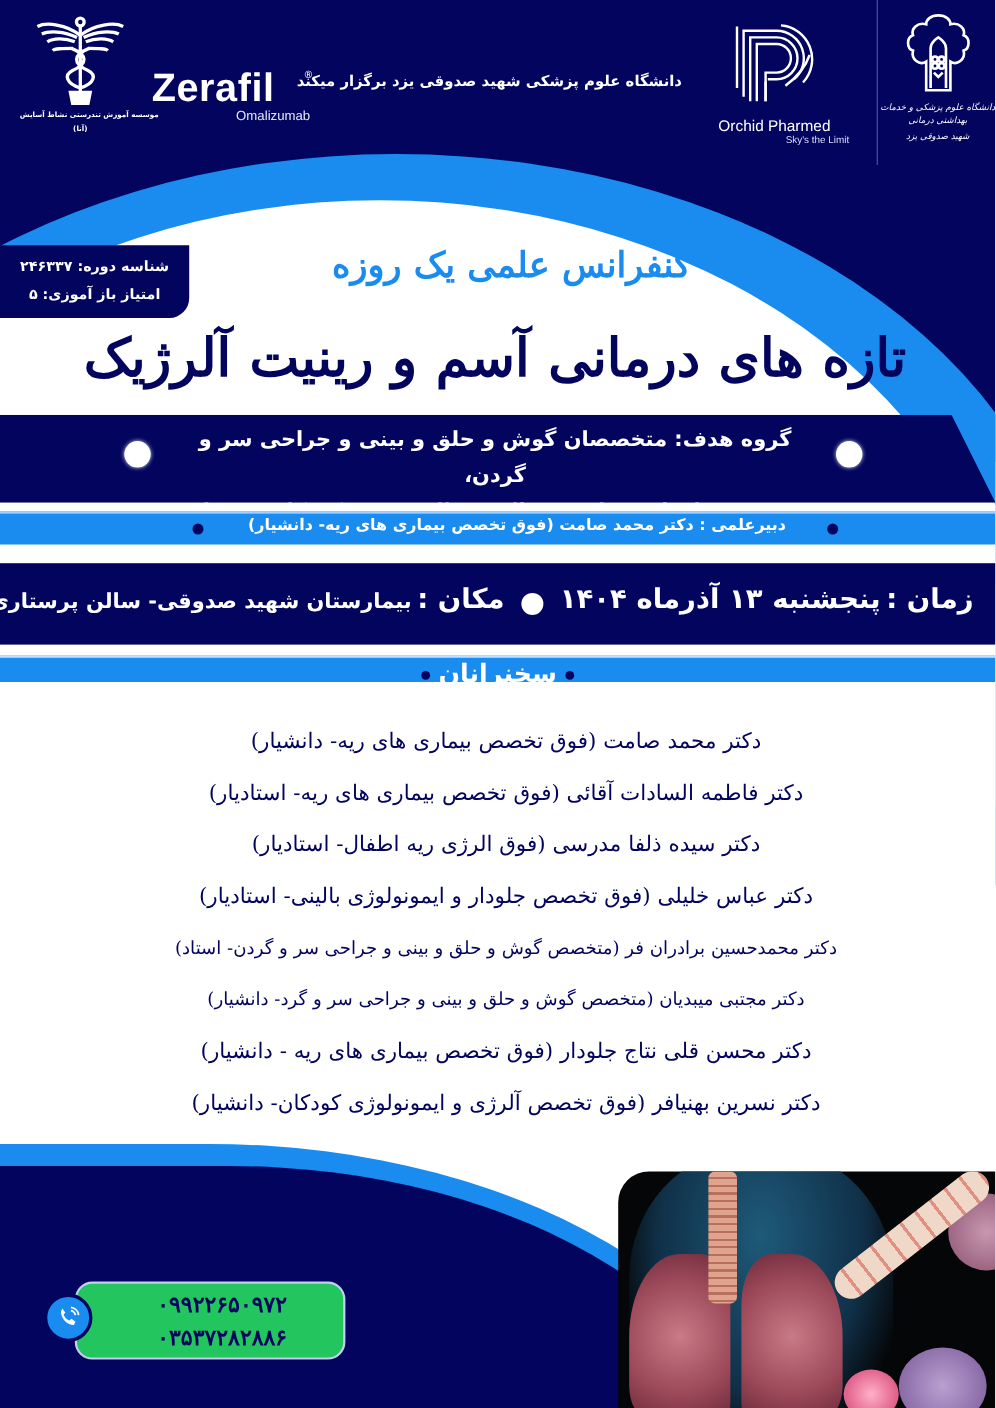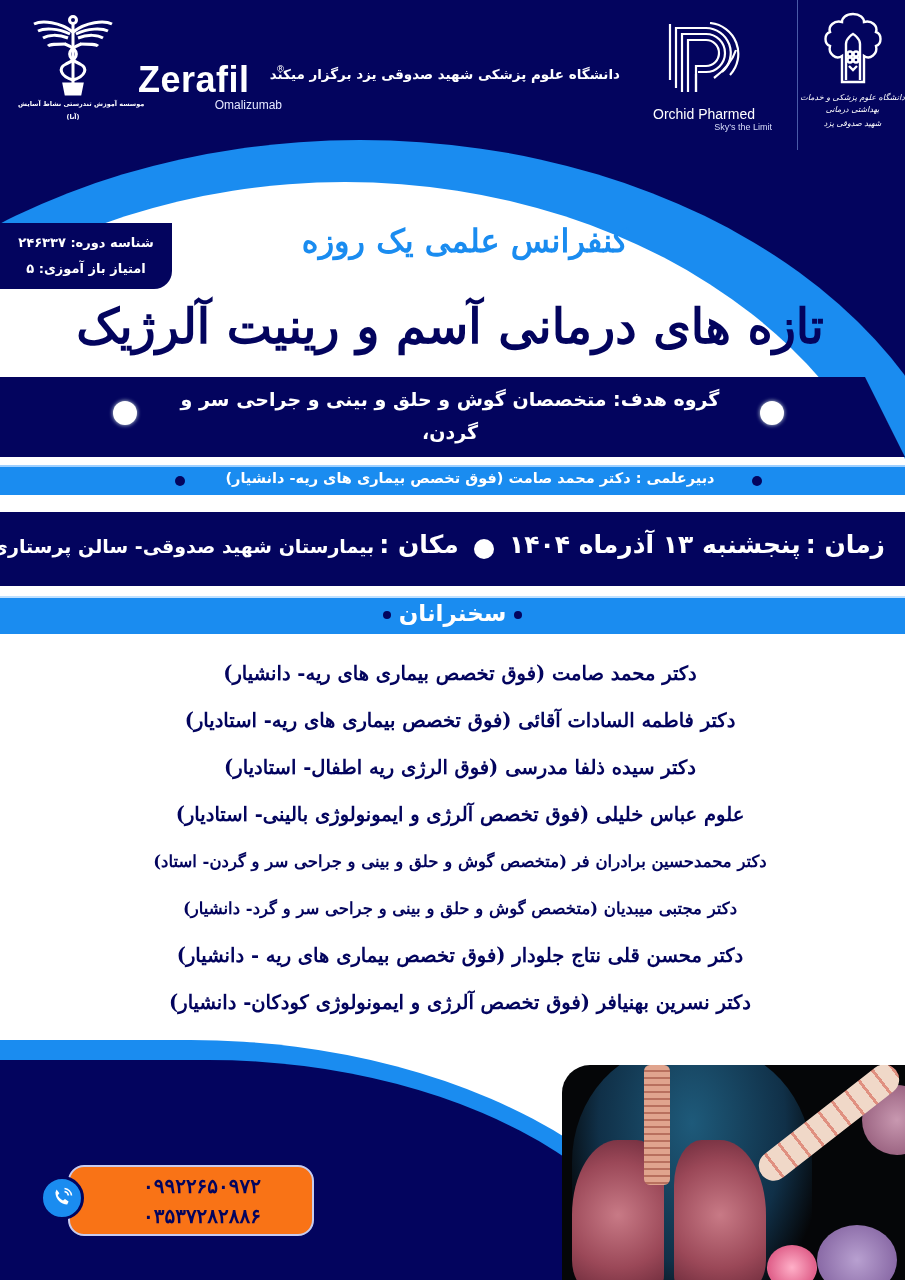--- a/index.html
+++ b/index.html
@@ -58,42 +58,42 @@
   .dot-navy { position: absolute; width: 10px; height: 10px; border-radius: 50%; background: #03045e; }
 
   
   .time-band { position: absolute; left: 0; top: 512px; width: 905px; height: 74px; background: #03045e; }
   .time-band .row { position: absolute; left: 20px; top: 18px; width: 865px; direction: rtl; text-align: center; color: #fff; white-space: nowrap; }
   .time-band .big { font-size: 25px; font-weight: bold; }
   .time-band .small { font-size: 19px; font-weight: bold; }
   .time-band .dotw { display: inline-block; width: 20px; height: 20px; border-radius: 50%; background: #fff; vertical-align: middle; margin: 0 10px; }
 
   
-  .speakers-band { position: absolute; left: 0; top: 596px; width: 905px; height: 38px; background: #1a8cf0; border-top: 2px solid #bfe0ff; }
+  .speakers-band { position: absolute; left: 0; top: 596px; width: 905px; height: 24px; background: #1a8cf0; border-top: 2px solid #bfe0ff; }
   .speakers-band .text { position: absolute; left: 0; top: 2px; width: 905px; text-align: center; direction: rtl; color: #ffffff; font-weight: bold; font-size: 23px; letter-spacing: 4px; }
   .speakers-band .dot-navy { position: relative; display: inline-block; vertical-align: middle; margin: 0 8px; width: 8px; height: 8px; }
 
   
   .speakers { position: absolute; left: 120px; top: 654px; width: 680px; direction: rtl; }
-  .speaker { height: 47px; text-align: center; color: #03045e; font-weight: bold; font-size: 19.5px; white-space: nowrap; font-family: "DejaVu Serif", serif; line-height: 40px; }
+  .speaker { height: 47px; text-align: center; color: #03045e; font-weight: normal; font-size: 19.5px; white-space: nowrap; font-family: "DejaVu Serif", serif; line-height: 40px; }
   .speaker.narrow { font-size: 16.5px; letter-spacing: -0.3px; }
 
   
   .lungs { position: absolute; left: 562px; top: 1065px; width: 343px; height: 215px; border-radius: 28px 0 0 0; overflow: hidden; background: #050608; }
   .lungs .body-glow { position: absolute; left: 10px; top: -20px; width: 240px; height: 260px; border-radius: 45% 45% 0 0; background: radial-gradient(ellipse at 50% 30%, #1e5a7a 0%, #103048 55%, #050608 80%); }
   .lungs .trachea { position: absolute; left: 82px; top: 0; width: 26px; height: 120px; background: repeating-linear-gradient(180deg, #e0a48e 0 5px, #b8705e 5px 7px); border-radius: 6px; }
   .lungs .lobe-l { position: absolute; left: 10px; top: 75px; width: 92px; height: 150px; border-radius: 50% 30% 10% 20%; background: radial-gradient(circle at 50% 50%, #c87a86 0%, #9b4858 60%, #6b2a3a 100%); }
   .lungs .lobe-r { position: absolute; left: 112px; top: 75px; width: 92px; height: 150px; border-radius: 30% 50% 20% 10%; background: radial-gradient(circle at 50% 50%, #c87a86 0%, #9b4858 60%, #6b2a3a 100%); }
   .lungs .bronchus { position: absolute; left: 200px; top: 95px; width: 170px; height: 30px; background: repeating-linear-gradient(90deg, #f0d8c8 0 14px, #e09080 14px 17px); border-radius: 15px; transform: rotate(-38deg); transform-origin: left center; }
   .lungs .alv1 { position: absolute; left: 300px; top: 20px; width: 70px; height: 70px; border-radius: 50%; background: radial-gradient(circle, #c898b0 0%, #8a5070 100%); }
   .lungs .alv2 { position: absolute; left: 255px; top: 160px; width: 80px; height: 70px; border-radius: 50%; background: radial-gradient(circle, #b8a0d0 0%, #7a5898 100%); }
   .lungs .cross { position: absolute; left: 205px; top: 180px; width: 50px; height: 45px; border-radius: 50%; background: radial-gradient(circle, #ffb0c8 0%, #e0608a 70%, #f0d8c8 100%); }
 
   
-  .phone-pill { position: absolute; left: 68px; top: 1165px; width: 246px; height: 71px; background: #f97316; border-radius: 16px; border: 2px solid #c8ccf0; }
+  .phone-pill { position: absolute; left: 68px; top: 1165px; width: 246px; height: 71px; background: #22c55e; border-radius: 16px; border: 2px solid #c8ccf0; }
   .phone-pill .num { direction: ltr; text-align: center; color: #03045e; font-family: "DejaVu Serif", serif; font-size: 20px; font-weight: bold; letter-spacing: 1.5px; line-height: 30px; padding-left: 22px; }
   .phone-pill .nums { padding-top: 4px; }
   .phone-icon { position: absolute; left: 40px; top: 1176px; width: 44px; height: 44px; border-radius: 50%; background: #1a8cf0; border: 3px solid #03045e; display: flex; align-items: center; justify-content: center; }
 </style>
 </head>
 <body>
 
 <div class="poster">
 
   <div class="bg-navy-top"></div>
@@ -193,21 +193,21 @@
   <div class="speakers-band">
     <div class="text">
       <span class="dot-navy"></span><span>سخنرانان</span><span class="dot-navy"></span>
     </div>
   </div>
 
   <div class="speakers">
     <div class="speaker">دکتر محمد صامت (فوق تخصص بیماری های ریه- دانشیار)</div>
     <div class="speaker">دکتر فاطمه السادات آقائی (فوق تخصص بیماری های ریه- استادیار)</div>
     <div class="speaker">دکتر سیده ذلفا مدرسی (فوق الرژی ریه اطفال- استادیار)</div>
-    <div class="speaker">علوم عباس خلیلی (فوق تخصص آلرژی و ایمونولوژی بالینی- استادیار)</div>
+    <div class="speaker">دکتر عباس خلیلی (فوق تخصص جلودار و ایمونولوژی بالینی- استادیار)</div>
     <div class="speaker narrow">دکتر محمدحسین برادران فر (متخصص گوش و حلق و بینی و جراحی سر و گردن- استاد)</div>
     <div class="speaker narrow">دکتر مجتبی میبدیان (متخصص گوش و حلق و بینی و جراحی سر و گرد- دانشیار)</div>
     <div class="speaker">دکتر محسن قلی نتاج جلودار (فوق تخصص بیماری های ریه - دانشیار)</div>
     <div class="speaker">دکتر نسرین بهنیافر (فوق تخصص آلرژی و ایمونولوژی کودکان- دانشیار)</div>
   </div>
 
   <div class="lungs">
     <div class="body-glow"></div>
     <div class="lobe-l"></div>
     <div class="lobe-r"></div>

